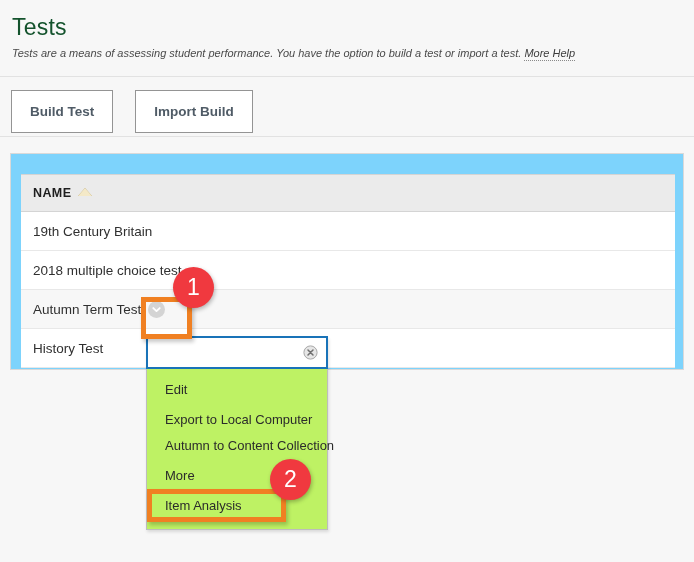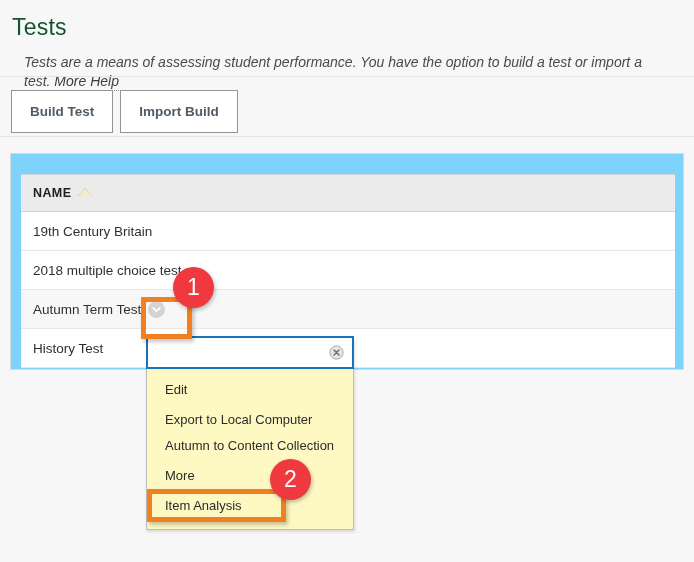--- a/index.html
+++ b/index.html
@@ -21,25 +21,25 @@
     padding: 14px 12px 0 12px;
   }
   #page-title {
     font-size: 23px;
     font-weight: normal;
     color: #14532d;
     margin: 0 0 5px 0;
     letter-spacing: 0.2px;
   }
   #page-description {
-    font-size: 14px;
+    font-size: 11px;
     font-style: italic;
     color: #4a4a4a;
     line-height: 1.35;
-    margin: 12px;
+    margin: 0;
   }
   #more-help-link {
     font-style: italic;
     color: #3d3d3d;
     text-decoration: none;
     border-bottom: 1px dotted #8a8a8a;
     padding-bottom: 1px;
     cursor: pointer;
   }
 
@@ -51,21 +51,21 @@
     height: 1px;
     background: #e2e2e2;
   }
 
   
   #action-bar {
     position: absolute;
     left: 11px;
     top: 90px;
     display: flex;
-    gap: 7px;
+    gap: 22px;
   }
   .action-button {
     background: #ffffff;
     border: 1px solid #949494;
     height: 43px;
     min-width: 90px;
     padding: 0 18px;
     font-family: "Liberation Sans", sans-serif;
     font-size: 13.5px;
     font-weight: bold;
@@ -162,22 +162,22 @@
     margin-left: 7px;
     cursor: pointer;
   }
   .chevron-circle svg { display: block; }
 
   
   #context-menu {
     position: absolute;
     left: 146px;
     top: 337px;
-    width: 208px;
-    background: #fef9c3;
+    width: 182px;
+    background: #bef264;
     border: 1px solid #bdbdbd;
     border-top: none;
     box-sizing: border-box;
     box-shadow: 1px 2px 3px rgba(0,0,0,0.12);
     z-index: 40;
   }
   #context-menu-header {
     height: 33px;
     border: 2px solid #1973b8;
     box-sizing: border-box;

